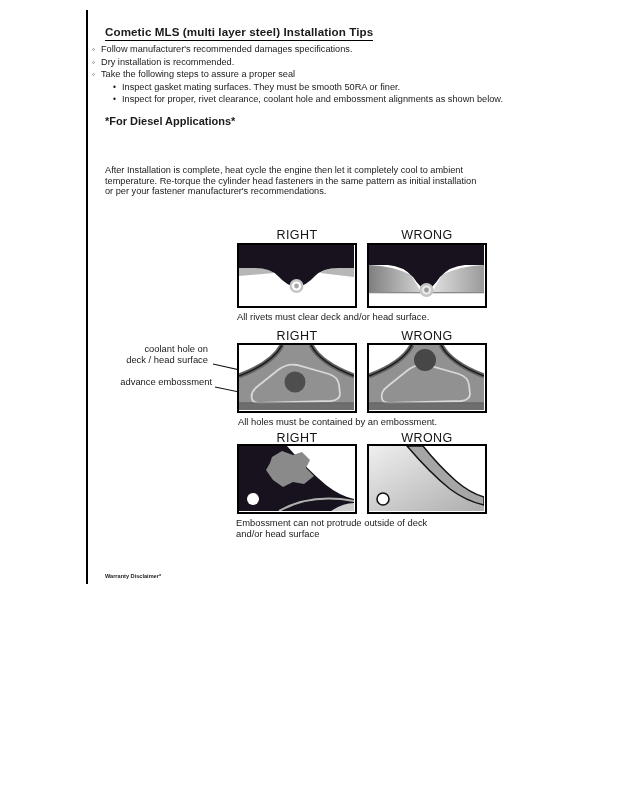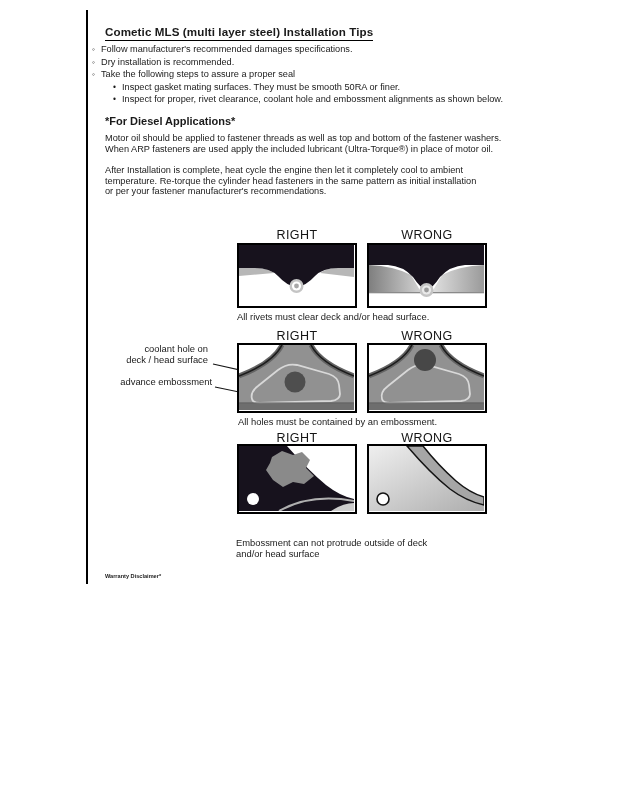--- a/index.html
+++ b/index.html
@@ -34,22 +34,20 @@
 
   <div class="abs title">Cometic MLS (multi layer steel) Installation Tips</div>
 
   <div class="abs brow" style="left:92px;top:44px;"><span class="mk m1"></span><span>Follow manufacturer's recommended damages specifications.</span></div>
   <div class="abs brow" style="left:92px;top:56.5px;"><span class="mk m1"></span><span>Dry installation is recommended.</span></div>
   <div class="abs brow" style="left:92px;top:69px;"><span class="mk m1"></span><span>Take the following steps to assure a proper seal</span></div>
   <div class="abs brow" style="left:113px;top:81.5px;"><span class="mk m2"></span><span>Inspect gasket mating surfaces.  They must be smooth 50RA or finer.</span></div>
   <div class="abs brow" style="left:113px;top:94px;"><span class="mk m2"></span><span>Inspect for proper, rivet clearance, coolant hole and embossment alignments as shown below.</span></div>
 
   <div class="abs h2" style="left:105px;top:115px;">*For Diesel Applications*</div>
-  <div class="abs para" style="left:105px;top:133px;">Motor oil should be applied to fastener threads as well as top and bottom of the fastener washers.
-When ARP fasteners are used apply the included lubricant (Ultra-Torque®) in place of motor oil.</div>
   <div class="abs para" style="left:105px;top:165px;">After Installation is complete, heat cycle the engine then let it completely cool to ambient
 temperature. Re-torque the cylinder head fasteners in the same pattern as initial installation
 or per your fastener manufacturer's recommendations.</div>
 
   <div class="abs rw" style="left:237px;top:228px;">RIGHT</div>
   <div class="abs rw" style="left:367px;top:228px;">WRONG</div>
   <div class="abs dbox" style="left:237px;top:243px;height:65px;">
     <svg width="115" height="60" viewBox="0 0 115 60">
       <rect x="0" y="0" width="115" height="60" fill="#ffffff"></rect>
       <path d="M0,23 H17 Q28,23 35,28 L0,31 Z" fill="#b7b7b7"></path>
@@ -145,21 +143,21 @@
             <stop offset="1" stop-color="#adadad"></stop>
         </linearGradient>
       </defs>
       <rect x="0" y="0" width="115" height="65" fill="#ffffff"></rect>
       <path d="M0,0 H48 Q70,25 87,39 Q101,50 115,53 V65 H0 Z" fill="url(#g3)"></path>
       <path d="M48,0 Q70,25 87,39 Q101,50 115,53" stroke="#141414" stroke-width="2.2" fill="none"></path>
       <path d="M38,0 Q62,28 81,43 Q97,55 115,59 V51 Q101,47 87,35 Q69,19 54,0 Z" fill="#a6a6a6" stroke="#141414" stroke-width="1.5"></path>
       <circle cx="14" cy="53" r="6" fill="#ffffff" stroke="#141414" stroke-width="1.6"></circle>
     </svg>
   </div>
-  <div class="abs cap" style="left:236px;top:517px;margin-top:20px;">Embossment can not protrude outside of deck
+  <div class="abs cap" style="left:236px;top:517px;">Embossment can not protrude outside of deck
 and/or head surface</div>
 
   <div class="abs legal">
     <p class="lh">Warranty Disclaimer*</p>
     <p>Due to the nature of performance applications, the parts in this catalog are sold without any express warranty or any implied warranty of merchantability or fitness for a particular purpose.  Cometic Gasket Inc., shall not, under any circumstances, be liable for any special, incidental or consequential damages, including, person, party or property, but not limited to, damage, or loss of property or equipment, loss of profits or revenue, cost of purchased or replacement goods, or claims of customers of the purchase, which may arise and/or result from sale, installation or use of these parts.  Installation of these parts could adversely affect the motor manufacturers warranty coverage.</p>
     <p>VENUE-The agreed upon venue, in the event of dispute whatsoever between the parties, whether instituted by either party, including, but not limited to, contract terms, payment terms, delivery, type, defects, sufficiency of product, shall be the Court of Common Pleas, Lake County, Ohio or the Painesville Municipal Court, Lake County, Ohio, depending on the amount in controversy.
 This agreement shall be governed by and construed under the laws of the State of Ohio.</p>
     <p>All prices and terms are subject to change without notice.</p>
     <p>Terms COD- Secured with a completed dealer/jobber application on File, COD-Company check with a current credit card number on file.  Open accounts may be established by well rated firms.  A credit application is available upon request.  Open accounts are due payable Net 30 days from date of invoice.  No statement will be sent.  If an account becomes 60 or more days past due, it is subject to being placed on credit hold.  No orders will be shipped or new orders accepted until past due balance is paid.  If an account becomes 90 or more days past due, it is subject to being placed for collections.  All costs of collection are the responsibility of the customer, including attorney fees, court costs, and other expenses of litigation.</p>
     <p>Returns- Authorized (RGA) must be obtained in advance on all returns.  A packing slip or invoice number must accompany the merchandise.  No returns after 30 days from invoice date.  All returns are subject to a 25% restocking charge.  All custom designed and custom manufactured gaskets are non-returnable.</p>

